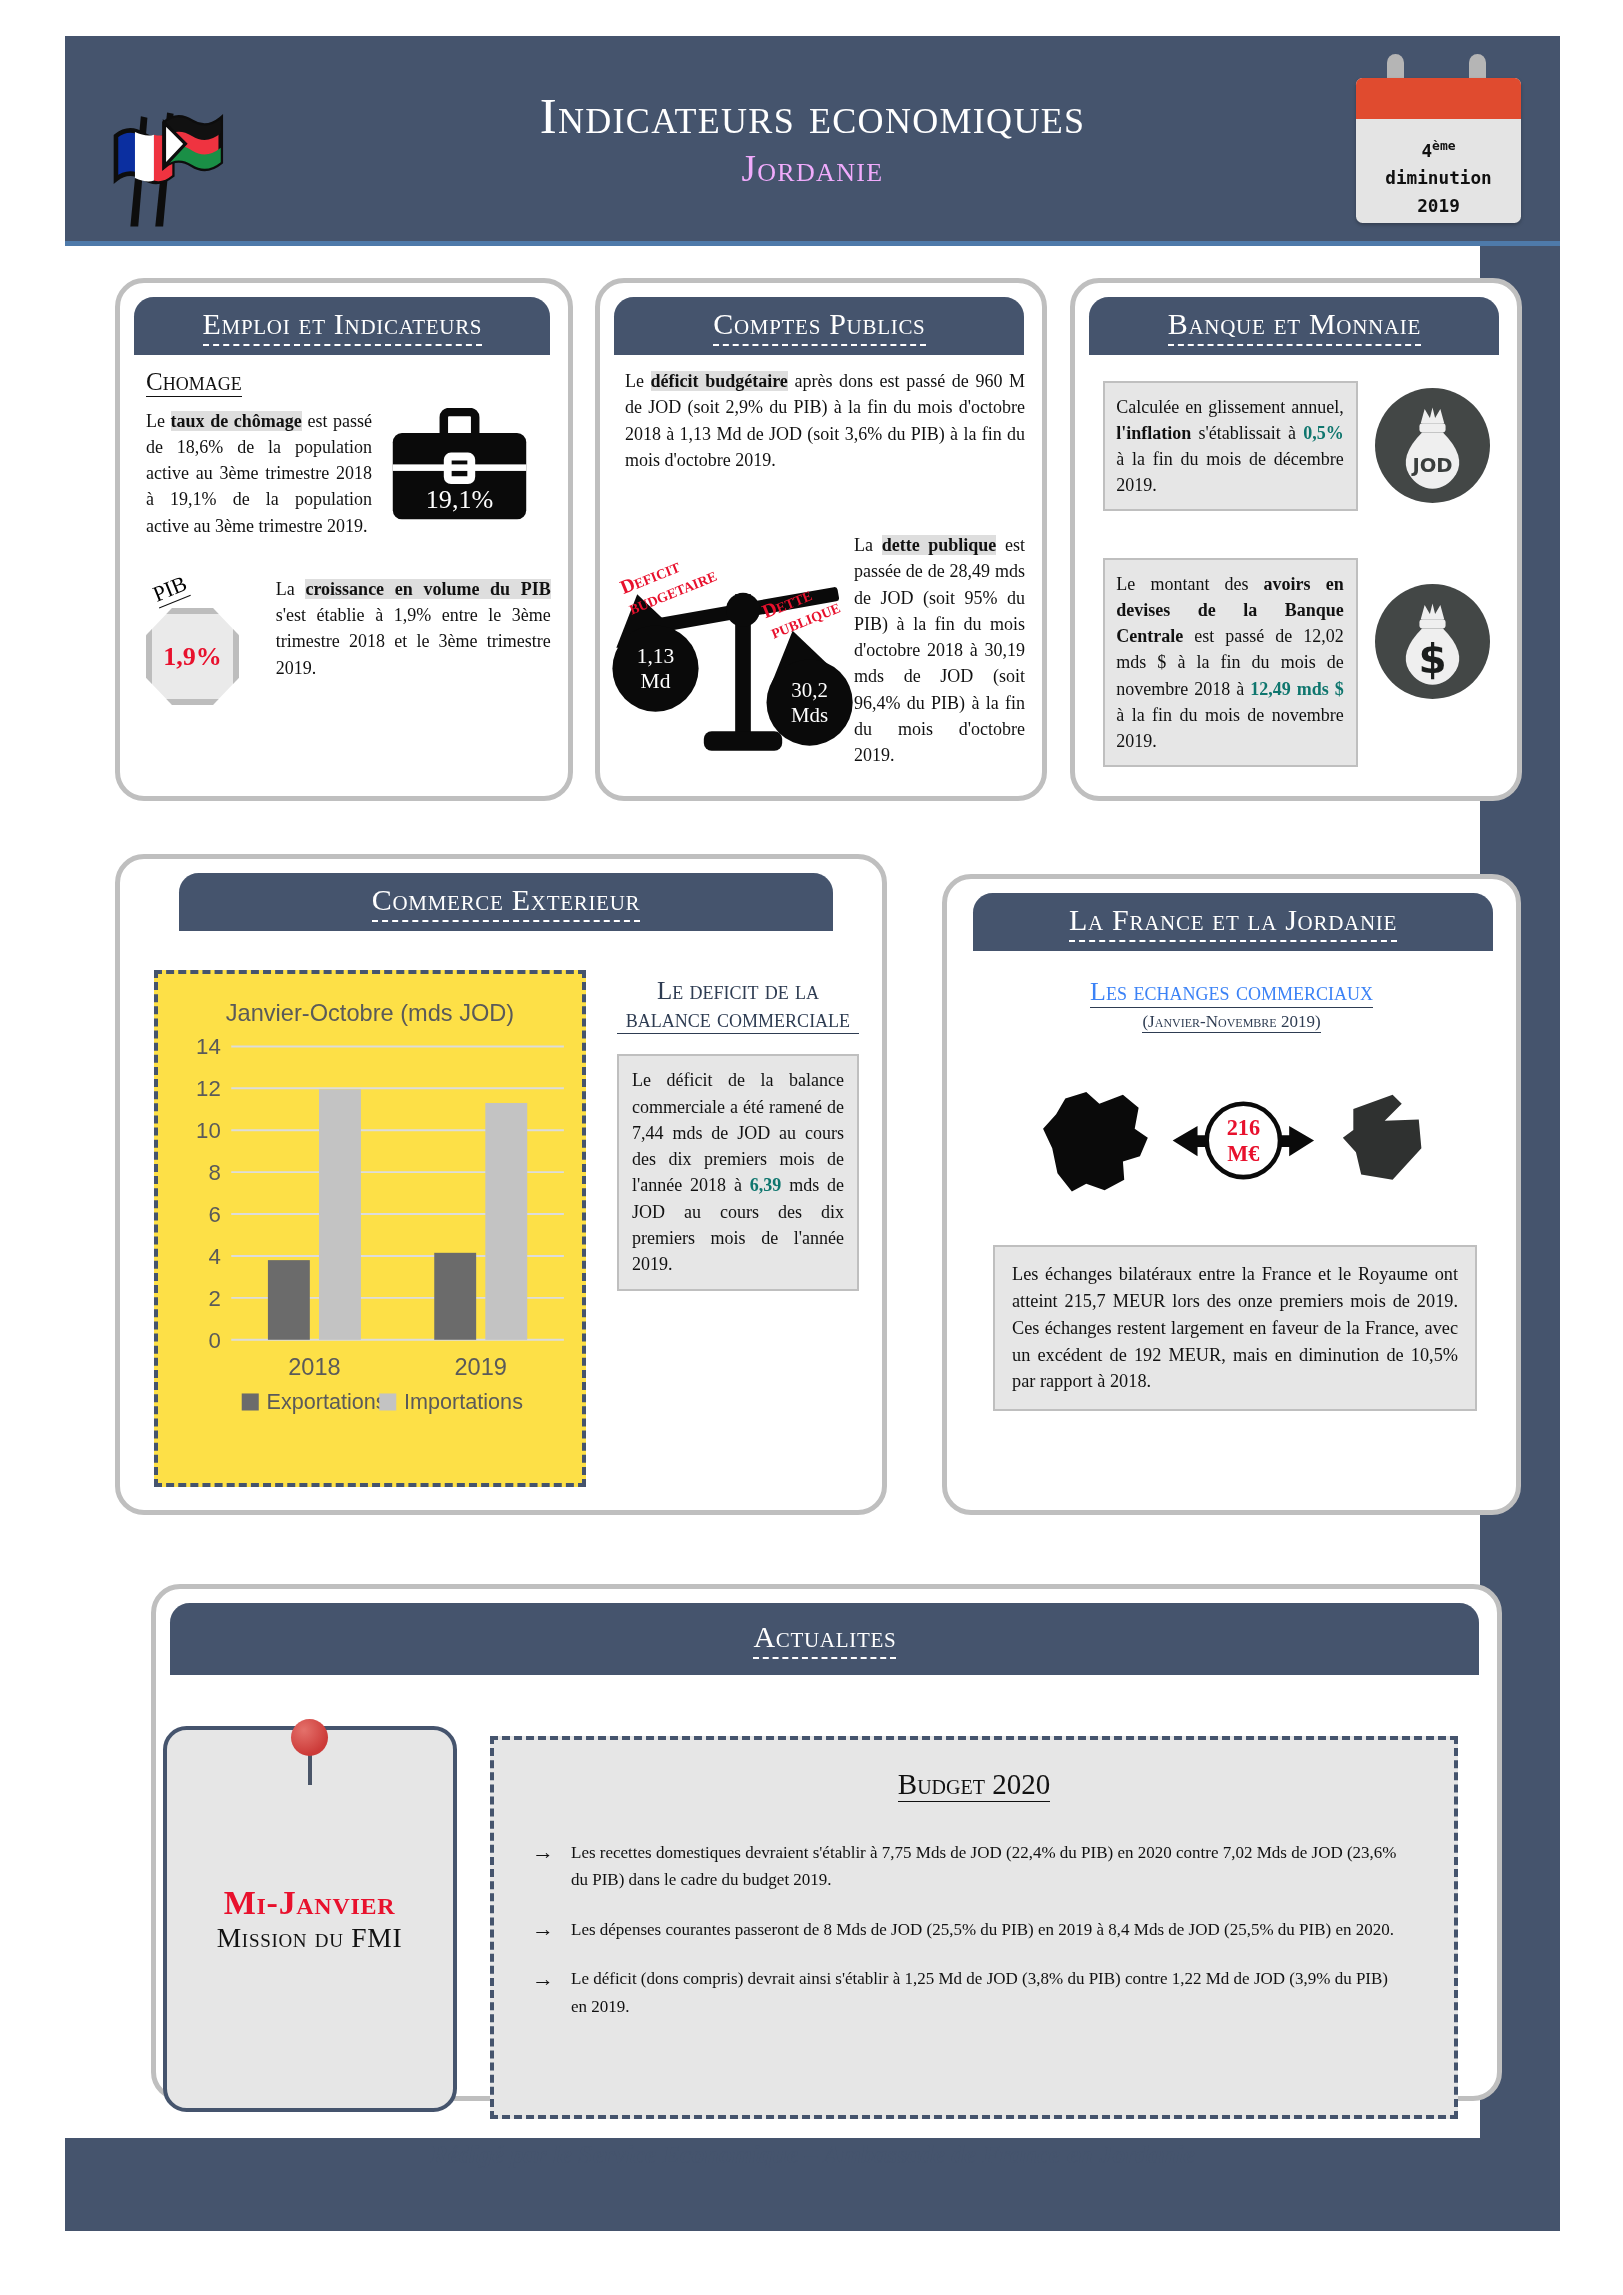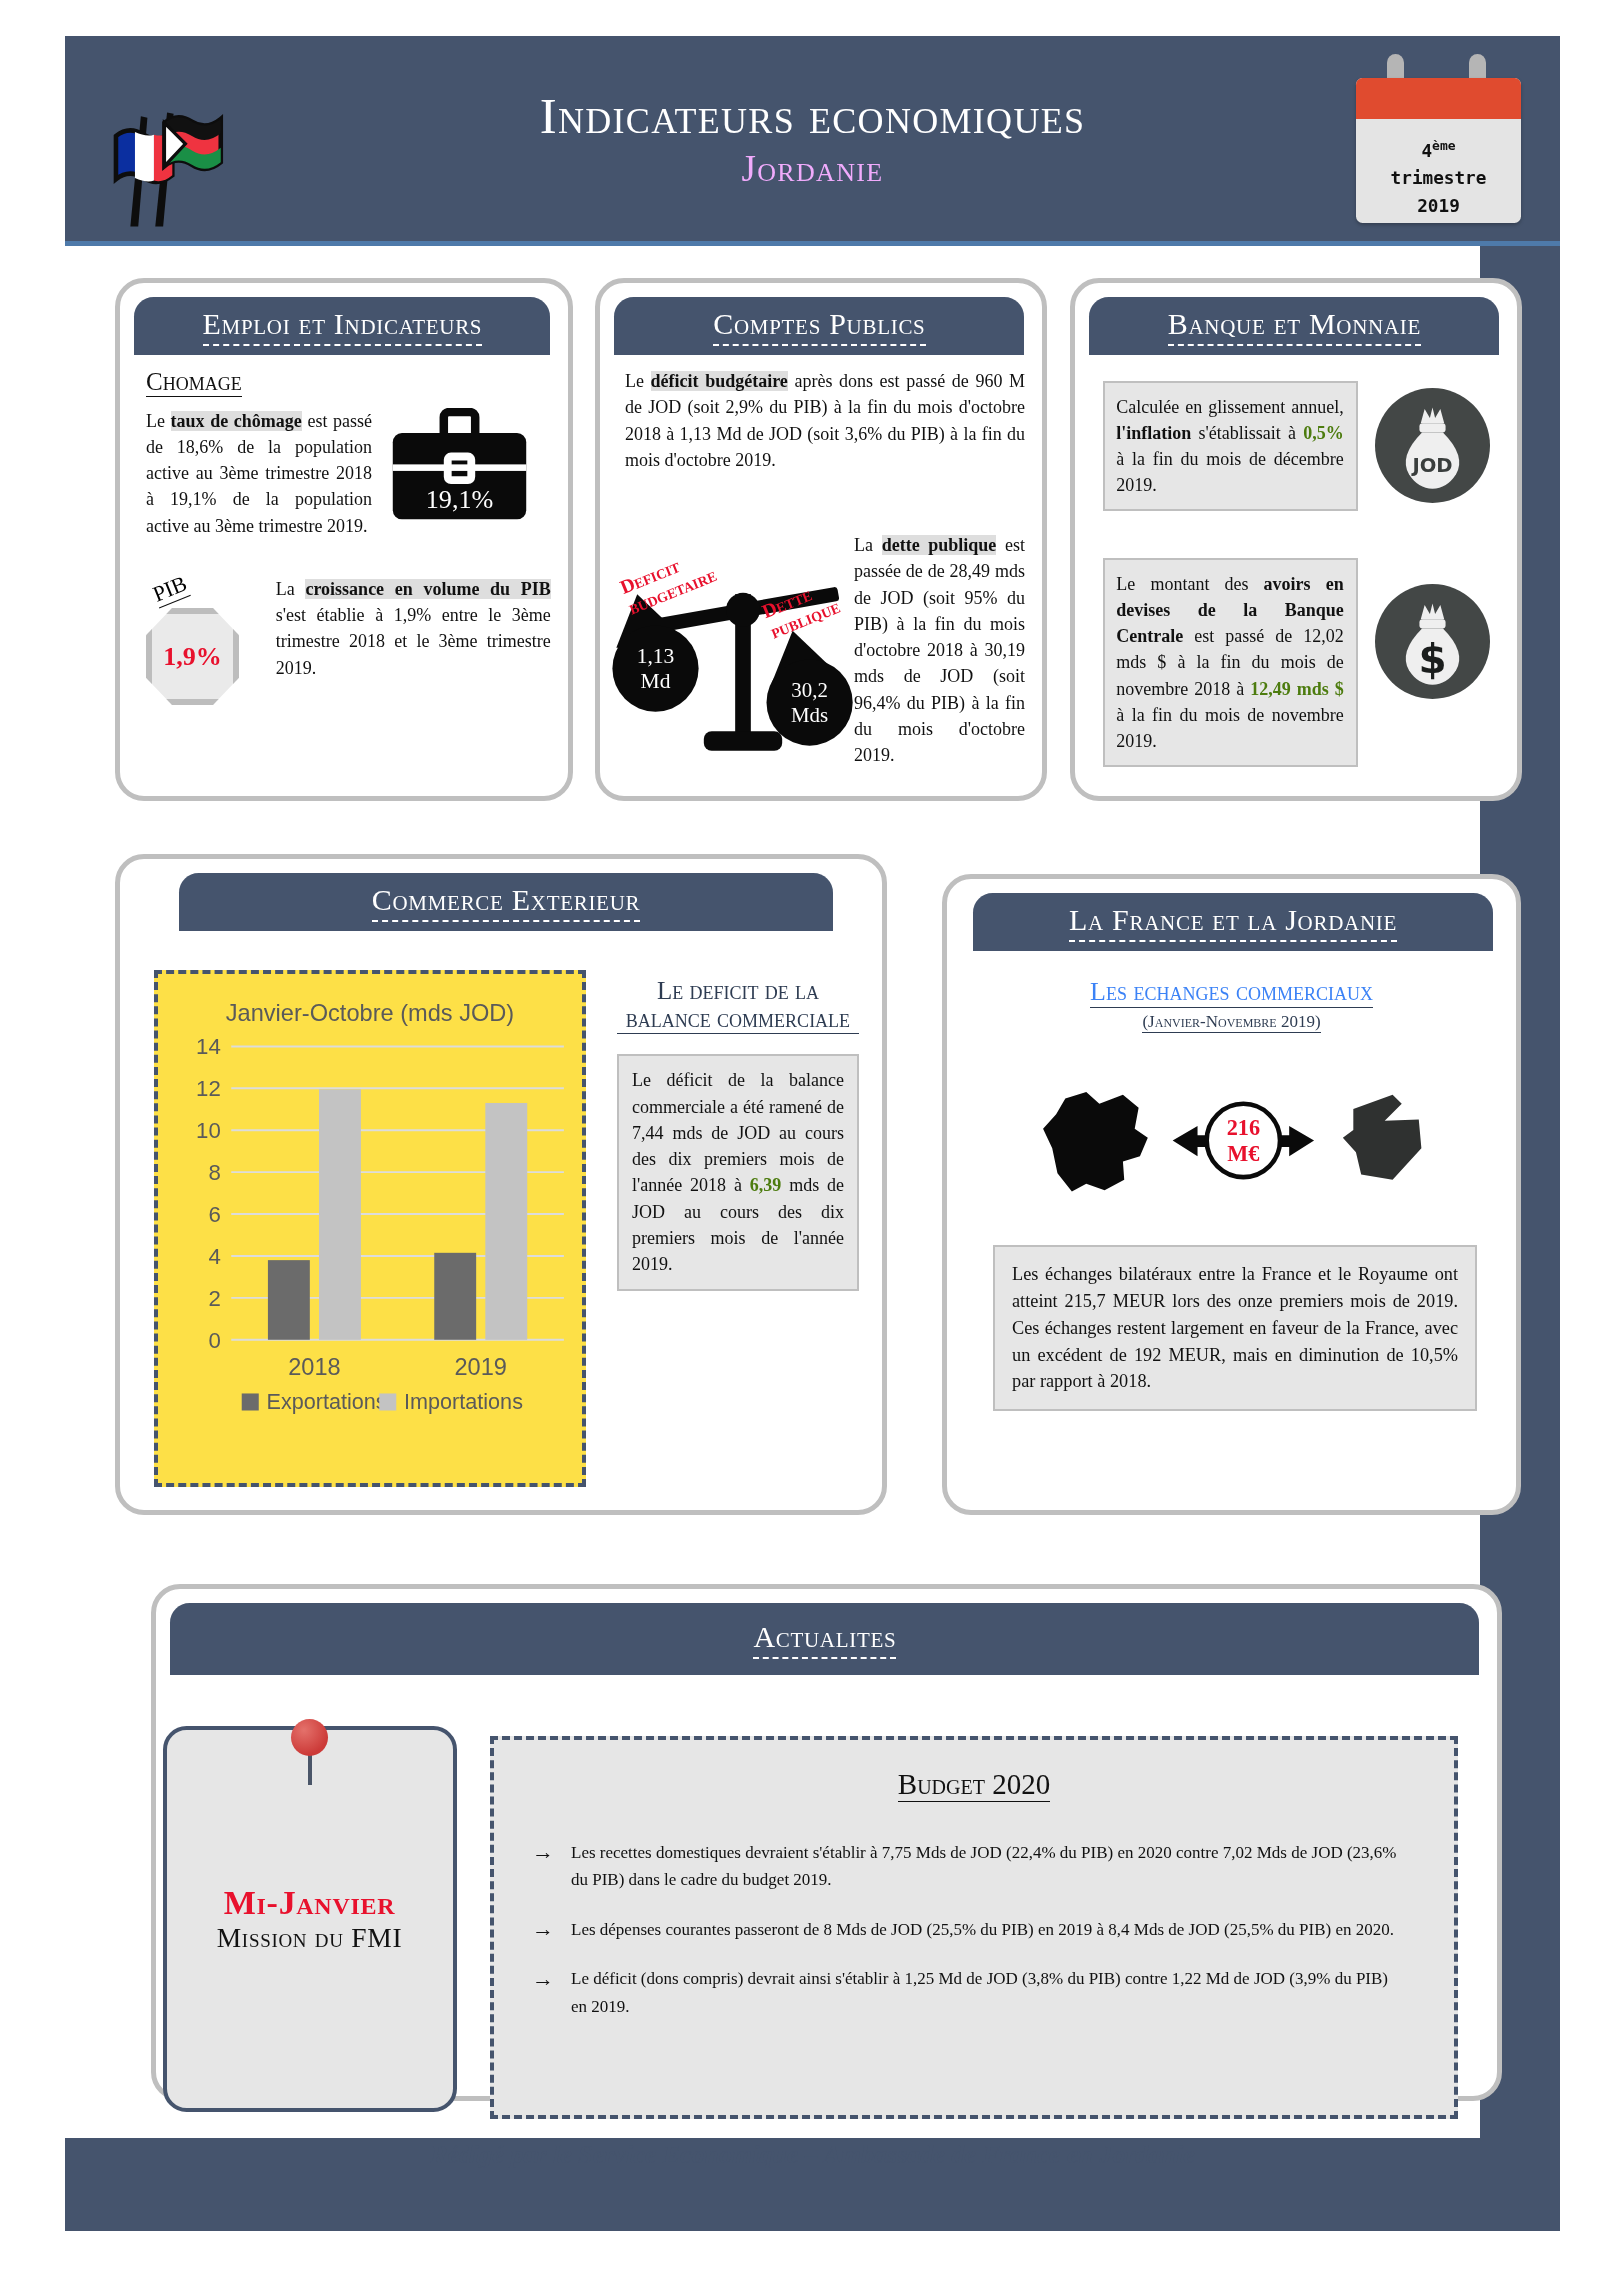--- a/index.html
+++ b/index.html
@@ -41,21 +41,21 @@
   .card-head { position:absolute; background:#45546D; }
   .card-head .ttl { color:#ffffff; font-variant:small-caps; text-align:center;
                     font-size:30px; letter-spacing:0.7px; border-bottom:2px dashed #ffffff;
                     display:inline-block; padding-bottom:2.6px; }
   .head-wrap { width:100%; height:100%; display:flex; align-items:center; justify-content:center; }
 
   
   .p { font-family:"Liberation Serif", serif; font-size:18px; line-height:1.46; color:#111;
        text-align:justify; }
   .hl { background:#DEDEDE; font-weight:bold; }
-  .red { color:#4d7c0f; font-weight:bold; }
+  .red { color:#0f766e; font-weight:bold; }
   .greybox { background:#E6E6E6; border:2px solid #BFBFBF; box-sizing:border-box; }
   .sect-ttl { font-variant:small-caps; font-size:26px; color:#111; border-bottom:1.3px solid #111;
               display:inline-block; }
 
   
   #chart-frame { position:absolute; border:4.6px dashed #45546D; box-sizing:border-box; background:#fde047; }
   .chart-title { font-family:"Liberation Sans", sans-serif; font-size:23.6px; color:#5A5A5A;
                  text-align:center; }
 
   
@@ -117,21 +117,21 @@
       </svg>
     </div>
 
     <div id="calendar">
       <div class="cal-ring" style="left:31px"></div>
       <div class="cal-ring" style="left:113px"></div>
       <div class="cal-body">
         <div class="cal-top"></div>
         <div class="cal-text">
           <div><span>4</span><sup>ème</sup></div>
-          <div>trimestre</div>
+          <div>diminution</div>
           <div>2019</div>
         </div>
       </div>
     </div>
   </div>
   <div id="header-rule"></div>
 
   <div class="card" style="left:115px; top:278px; width:458px; height:523px;">
     <div class="card-head" style="left:14.4px; top:14.4px; width:416px; height:58px; border-radius:19.6px 19.6px 0 0;">
       <div class="head-wrap">

